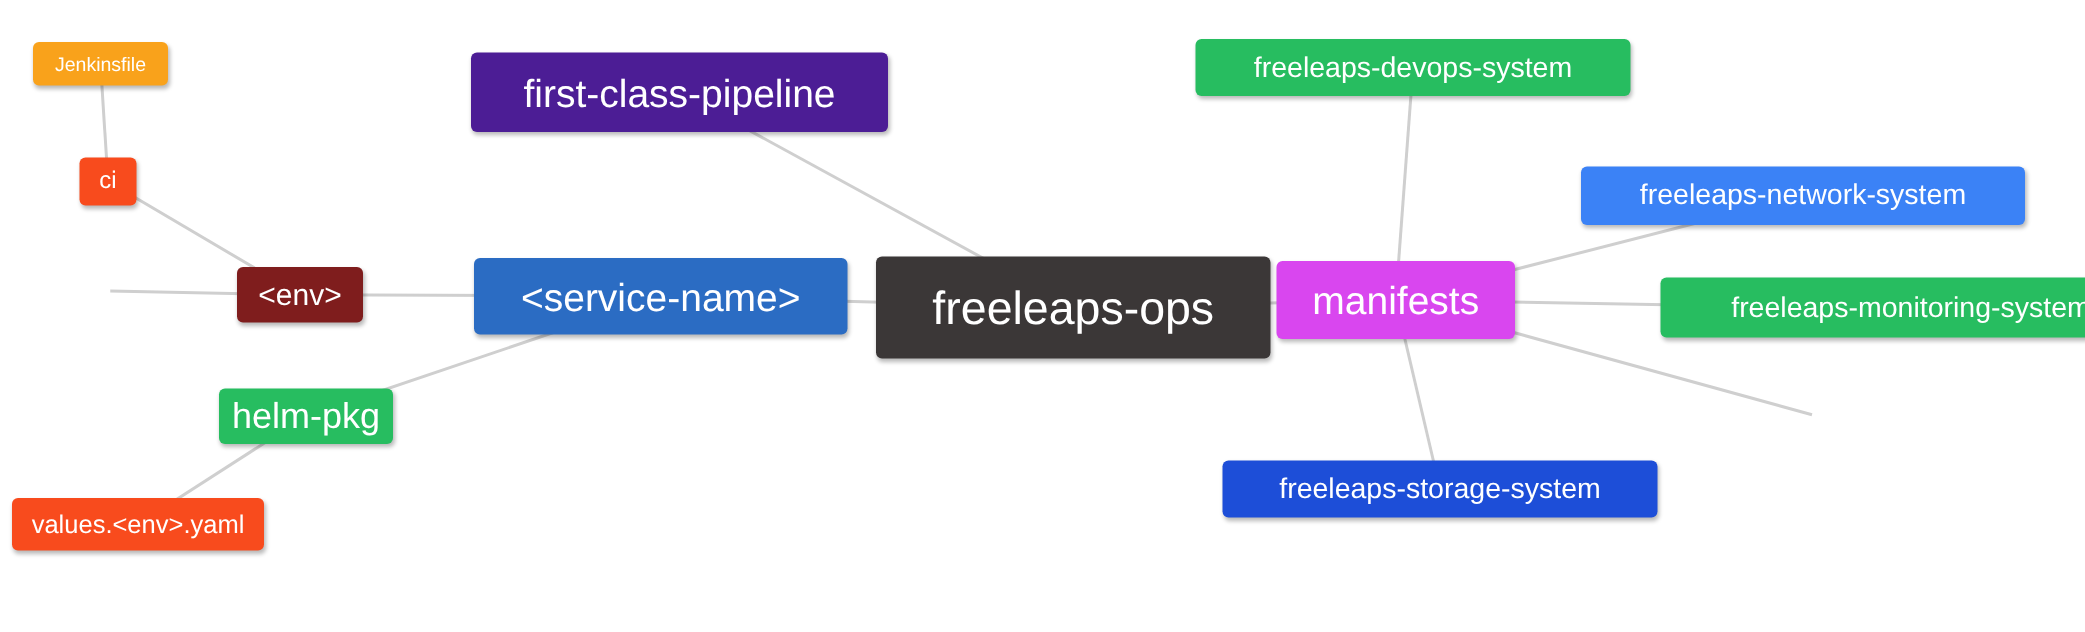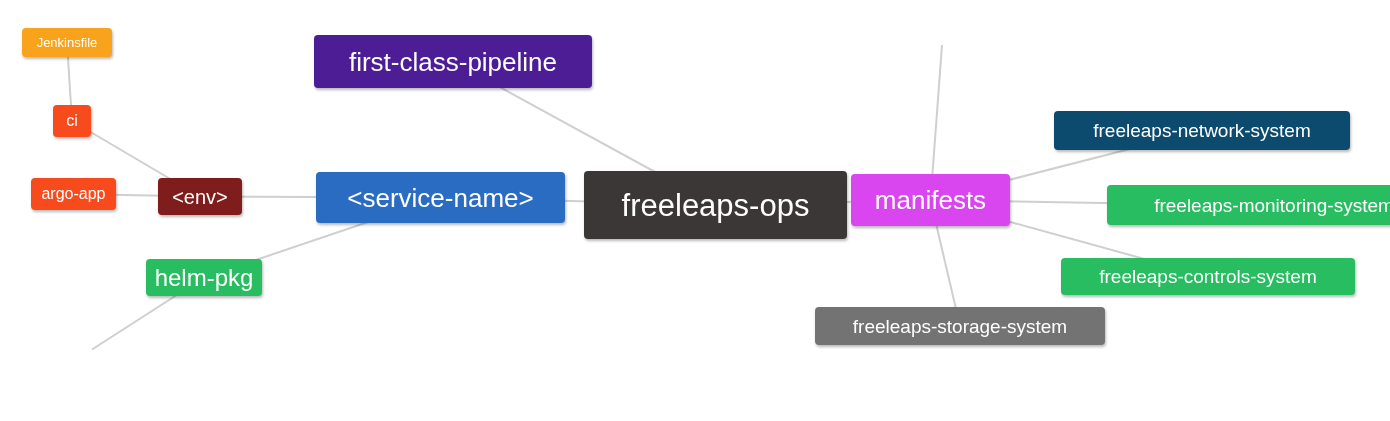--- a/index.html
+++ b/index.html
@@ -55,24 +55,24 @@
       <line x1="715.5" y1="205" x2="930.5" y2="200" stroke="#cfcfcf" stroke-width="2"></line>
       <line x1="930.5" y1="200" x2="942" y2="45" stroke="#cfcfcf" stroke-width="2"></line>
       <line x1="930.5" y1="200" x2="1202" y2="130.5" stroke="#cfcfcf" stroke-width="2"></line>
       <line x1="930.5" y1="200" x2="1218" y2="205" stroke="#cfcfcf" stroke-width="2"></line>
       <line x1="930.5" y1="200" x2="1208" y2="276.5" stroke="#cfcfcf" stroke-width="2"></line>
       <line x1="930.5" y1="200" x2="960" y2="326" stroke="#cfcfcf" stroke-width="2"></line>
     </svg>
 
 <div class="node" style="left: 22px; top: 28px; width: 90px; height: 29px; font-size: 13px; background: rgb(249, 162, 27); color: rgb(255, 255, 255);">Jenkinsfile</div>
     <div class="node" style="left: 53px; top: 105px; width: 38px; height: 32px; font-size: 16px; background: rgb(248, 75, 29); color: rgb(255, 255, 255);">ci</div>
-    <div class="node" style="left: 31px; top: 178px; width: 85px; height: 32px; font-size: 16px; background: rgb(248, 75, 29); color: rgb(255, 255, 255);">argo-app</div>
     <div class="node" style="left: 158px; top: 178px; width: 84px; height: 37px; font-size: 20px; background: #7f1d1d; color: rgb(255, 255, 255);">&lt;env&gt;</div>
     <div class="node" style="left: 146px; top: 259px; width: 116px; height: 37px; font-size: 24px; background: rgb(39, 189, 96); color: rgb(255, 255, 255);">helm-pkg</div>
+    <div class="node" style="left: 8px; top: 332px; width: 168px; height: 35px; font-size: 17px; background: rgb(248, 75, 29); color: rgb(255, 255, 255);">values.&lt;env&gt;.yaml</div>
     <div class="node" style="left: 314px; top: 35px; width: 278px; height: 53px; font-size: 26px; background: #4c1d95; color: rgb(255, 255, 255);">first-class-pipeline</div>
     <div class="node" style="left: 316px; top: 172px; width: 249px; height: 51px; font-size: 26px; background: rgb(43, 108, 195); color: rgb(255, 255, 255);">&lt;service-name&gt;</div>
     <div class="node" style="left: 584px; top: 171px; width: 263px; height: 68px; font-size: 31px; background: rgb(59, 55, 55); color: rgb(255, 255, 255);">freeleaps-ops</div>
     <div class="node" style="left: 851px; top: 174px; width: 159px; height: 52px; font-size: 26px; background: #d946ef; color: rgb(255, 255, 255);">manifests</div>
-    <div class="node" style="left: 1054px; top: 111px; width: 296px; height: 39px; font-size: 19px; background: #0c4a6e; color: rgb(255, 255, 255);">freeleaps-network-system</div>
+    <div class="node" style="left: 797px; top: 26px; width: 290px; height: 38px; font-size: 19px; background: rgb(39, 189, 96); color: rgb(255, 255, 255);">freeleaps-devops-system</div>
+    <div class="node" style="left: 1054px; top: 111px; width: 296px; height: 39px; font-size: 19px; background: #3b82f6; color: rgb(255, 255, 255);">freeleaps-network-system</div>
     <div class="node" style="left: 1107px; top: 185px; width: 334px; height: 40px; font-size: 19px; background: rgb(39, 189, 96); color: rgb(255, 255, 255);">freeleaps-monitoring-system</div>
-    <div class="node" style="left: 1061px; top: 258px; width: 294px; height: 37px; font-size: 19px; background: rgb(39, 189, 96); color: rgb(255, 255, 255);">freeleaps-controls-system</div>
-    <div class="node" style="left: 815px; top: 307px; width: 290px; height: 38px; font-size: 19px; background: #737373; color: rgb(255, 255, 255);">freeleaps-storage-system</div>
+    <div class="node" style="left: 815px; top: 307px; width: 290px; height: 38px; font-size: 19px; background: #1d4ed8; color: rgb(255, 255, 255);">freeleaps-storage-system</div>
   </div>
 
 </body></html>

